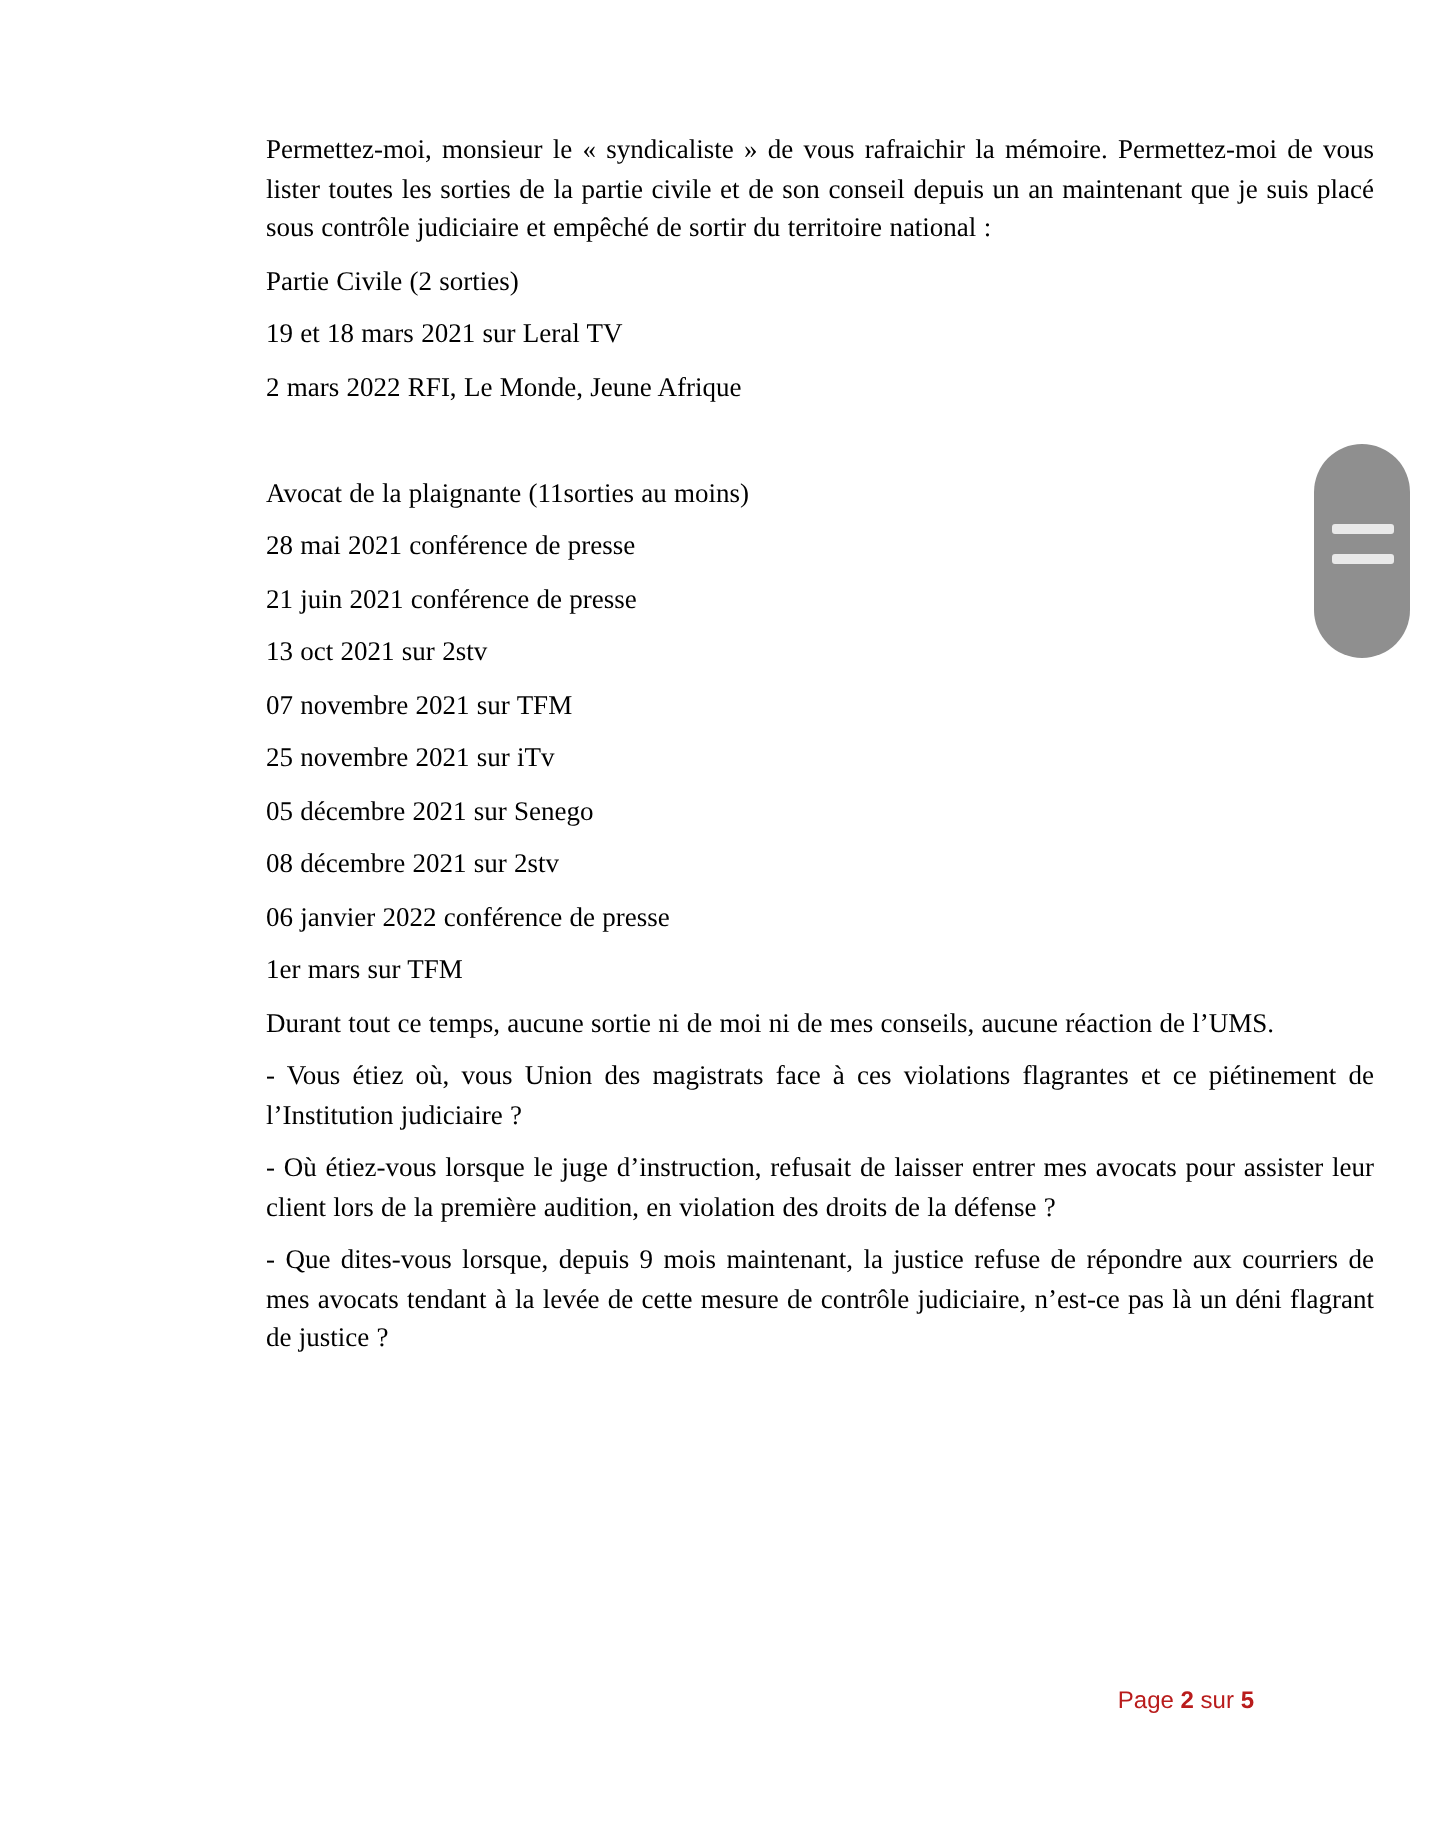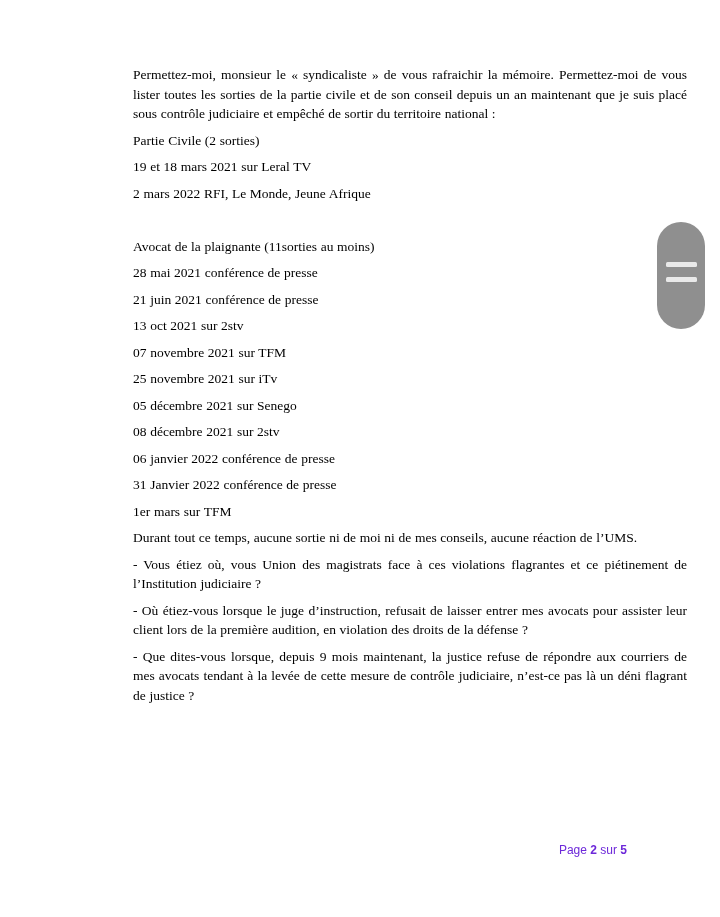--- a/index.html
+++ b/index.html
@@ -34,21 +34,21 @@
   .para-spacer {
     height: 19.5px;
     margin-bottom: 7px;
   }
   .footer {
     position: absolute;
     top: 843px;
     right: 93px;
     font-family: "Liberation Sans", sans-serif;
     font-size: 12px;
-    color: #6d28d9;
+    color: #b91c1c;
     white-space: nowrap;
   }
   .footer b { font-weight: 700; }
   .scroll-handle {
     position: absolute;
     left: 657px;
     top: 222px;
     width: 48px;
     height: 107px;
     border-radius: 24px;
@@ -85,21 +85,20 @@
     <div class="para-spacer"></div>
     <p>Avocat de la plaignante (11sorties au moins)</p>
     <p>28 mai 2021 conférence de presse</p>
     <p>21 juin 2021 conférence de presse</p>
     <p>13 oct 2021 sur 2stv</p>
     <p>07 novembre 2021 sur TFM</p>
     <p>25 novembre 2021 sur iTv</p>
     <p>05 décembre 2021 sur Senego</p>
     <p>08 décembre 2021 sur 2stv</p>
     <p>06 janvier 2022 conférence de presse</p>
-    <p>31 Janvier 2022 conférence de presse</p>
     <p>1er mars sur TFM</p>
     <p>Durant tout ce temps, aucune sortie ni de moi ni de mes conseils, aucune réaction de l’UMS.</p>
     <p>- Vous étiez où, vous Union des magistrats face à ces violations flagrantes et ce piétinement de l’Institution judiciaire ?</p>
     <p>- Où étiez-vous lorsque le juge d’instruction, refusait de laisser entrer mes avocats pour assister leur client lors de la première audition, en violation des droits de la défense ?</p>
     <p>- Que dites-vous lorsque, depuis 9 mois maintenant, la justice refuse de répondre aux courriers de mes avocats tendant à la levée de cette mesure de contrôle judiciaire, n’est-ce pas là un déni flagrant de justice ?</p>
   </div>
 
   <div class="footer">
     <span>Page</span>
     <b>2</b>

